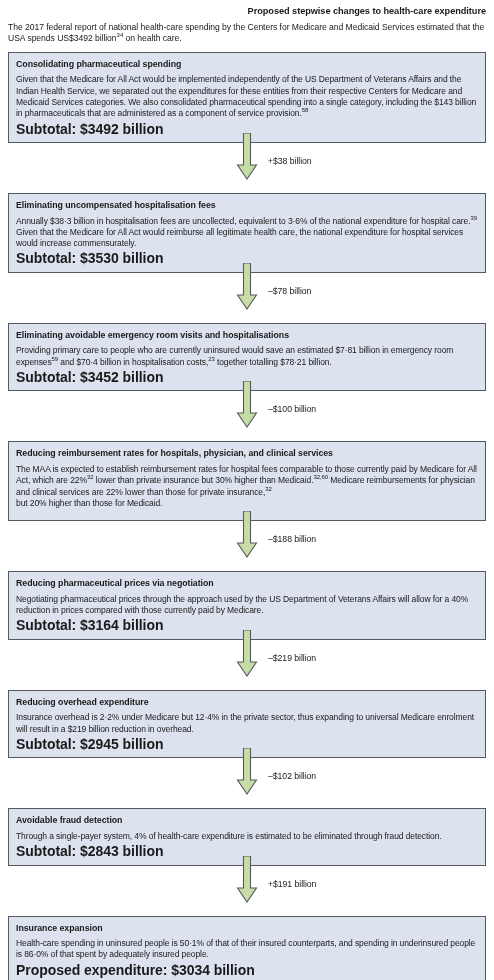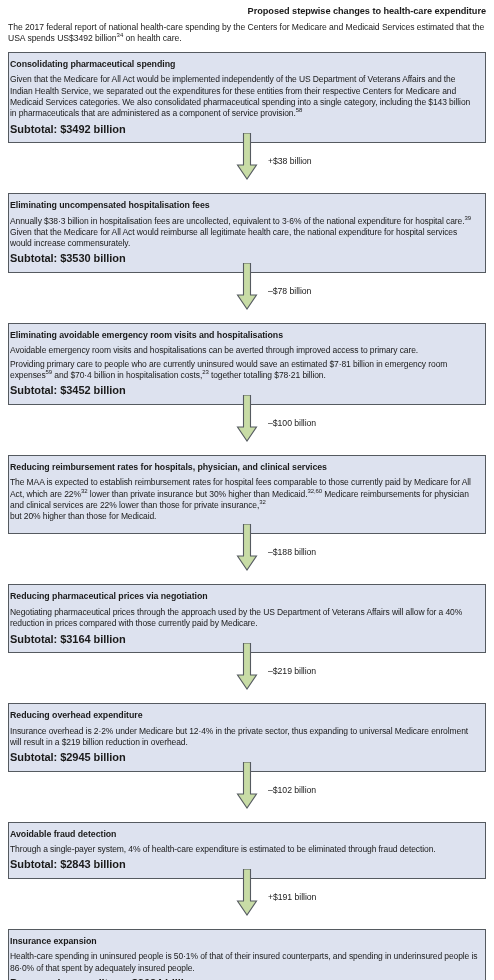--- a/index.html
+++ b/index.html
@@ -41,41 +41,41 @@
     line-height: 11.4px;
     letter-spacing: -0.05px;
     margin: 0;
   }
 
   
   .step-box {
     box-sizing: border-box;
     border: 1.4px solid #555a60;
     background: #dde2ef;
-    padding: 6px 7px 7px 1px;
+    padding: 6px 7px 7px 7px;
     margin: 0;
   }
   .step-title {
     font-size: 8.8px;
     font-weight: bold;
     line-height: 11.5px;
     letter-spacing: -0.05px;
     margin: 0 0 4px 0;
   }
   .step-body {
     font-size: 8.5px;
     line-height: 11.3px;
     letter-spacing: -0.1px;
     margin: 0 0 4px 0;
   }
   .step-body.tight {
     margin-bottom: 2px;
   }
   .step-subtotal {
-    font-size: 11px;
+    font-size: 14px;
     font-weight: bold;
     line-height: 11.5px;
     letter-spacing: -0.05px;
     margin: 0;
   }
   sup {
     font-size: 6px;
     line-height: 0;
     vertical-align: super;
   }
@@ -147,21 +147,20 @@
     <div class="arrow-wrap">
       <svg width="22" height="50" viewBox="0 0 22 50">
         <polygon points="7.5,0 14.5,0 14.5,32 20.5,32 11,46 1.5,32 7.5,32" fill="#c8dca6" stroke="#555a60" stroke-width="1.1" stroke-linejoin="miter"></polygon>
       </svg>
     </div>
     <div class="delta-label">–$78 billion</div>
   </div>
 
   <div class="step-box">
     <div class="step-title">Eliminating avoidable emergency room visits and hospitalisations</div>
-    <div class="step-body tight">Avoidable emergency room visits and hospitalisations can be averted through improved access to primary care.</div>
     <div class="step-body"><span>Providing primary care to people who are currently uninsured would save an estimated $7·81 billion in emergency room expenses</span><sup>59</sup><span> and $70·4 billion in hospitalisation costs,</span><sup>23</sup><span> together totalling $78·21 billion.</span></div>
     <div class="step-subtotal">Subtotal: $3452 billion</div>
   </div>
 
   <div class="connector">
     <div class="arrow-wrap">
       <svg width="22" height="50" viewBox="0 0 22 50">
         <polygon points="7.5,0 14.5,0 14.5,32 20.5,32 11,46 1.5,32 7.5,32" fill="#c8dca6" stroke="#555a60" stroke-width="1.1" stroke-linejoin="miter"></polygon>
       </svg>
     </div>

